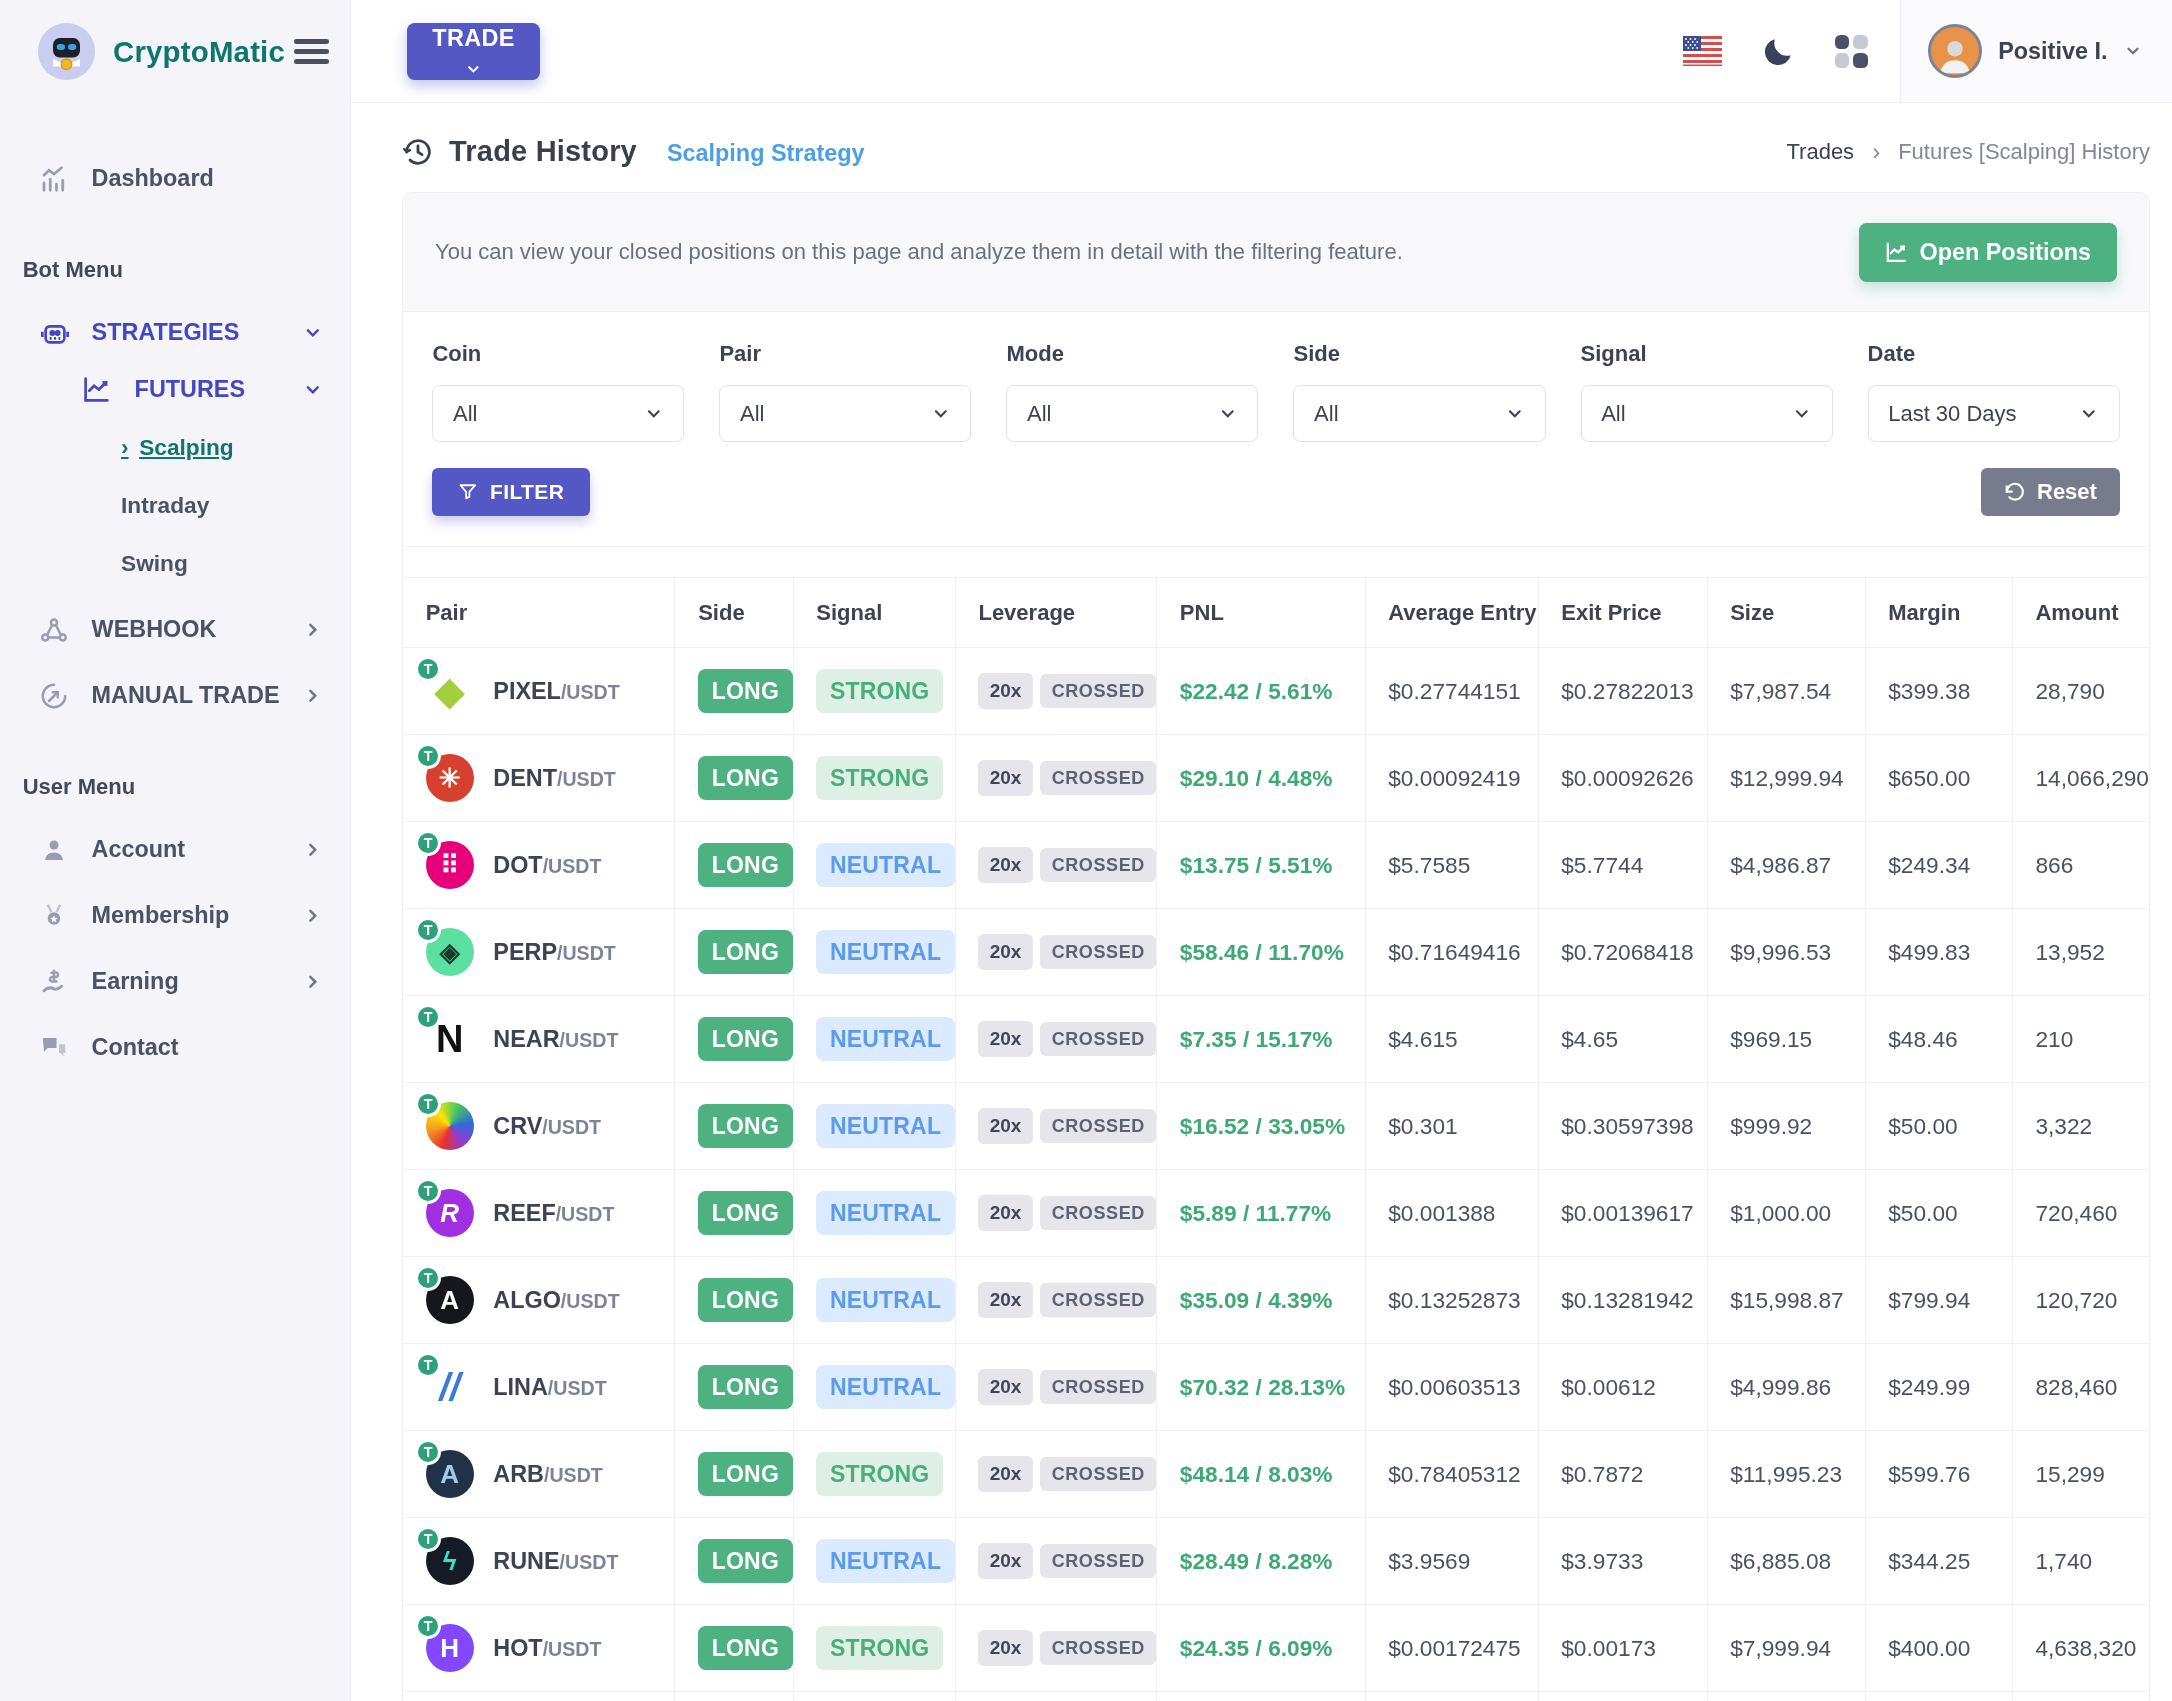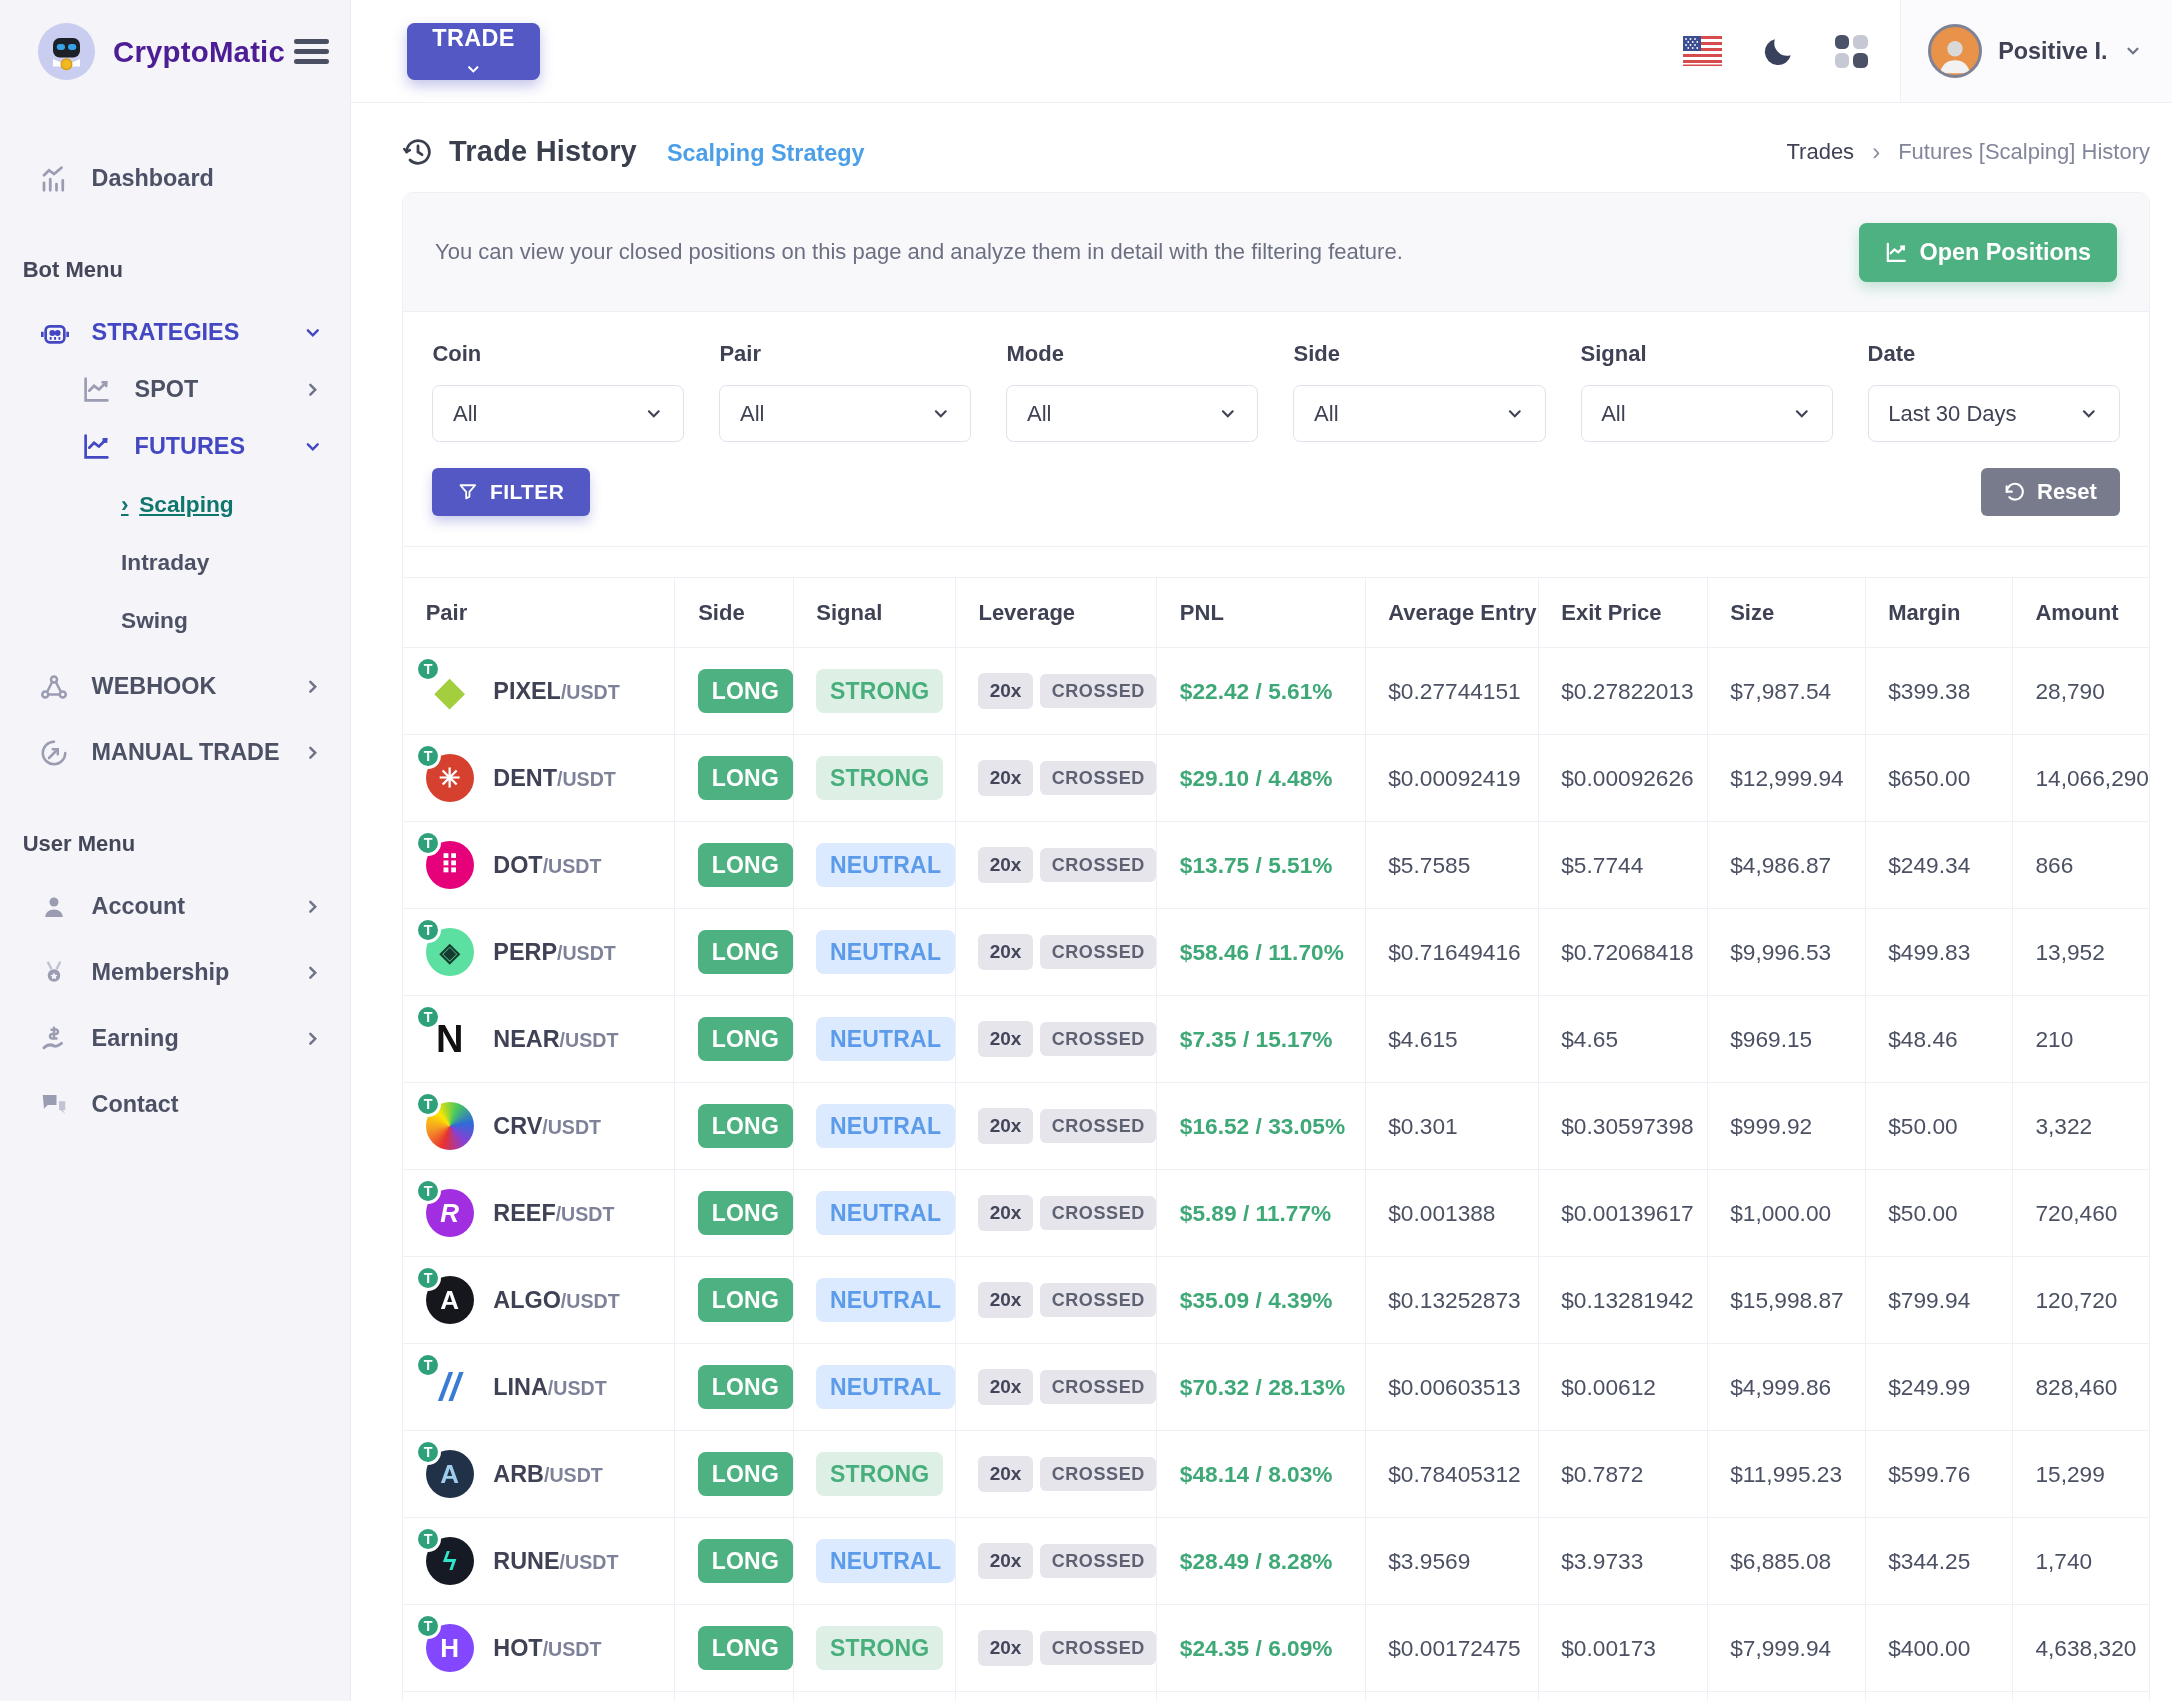--- a/index.html
+++ b/index.html
@@ -11,21 +11,21 @@
   }
   svg { display:block; }
 
   
   .sidebar {
     position:absolute; left:0; top:0; width:351px; height:100%;
     background:#f4f4f9; border-right:1.5px solid #ececf4; z-index:5;
   }
   .logo-row { height:103px; display:flex; align-items:center; padding:0 21px 0 38px; }
   .logo-badge { width:57px; height:57px; border-radius:50%; background:#c9cdf0; display:flex; align-items:center; justify-content:center; flex:0 0 auto; }
-  .brand-name { font-size:29.4px; font-weight:700; color:#4c1d95; margin-left:18px; letter-spacing:0.2px; }
+  .brand-name { font-size:29.4px; font-weight:700; color:#0f766e; margin-left:18px; letter-spacing:0.2px; }
   .hamburger { margin-left:auto; width:35px; cursor:pointer; }
   .hamburger i { display:block; height:4.5px; border-radius:2.3px; background:#4b4f63; margin:5.3px 0; }
 
   nav { padding-top:47px; }
   .nav-item {
     display:flex; align-items:center; height:57px; padding:0 27px 0 39px;
     color:#4d5166; font-weight:600; font-size:23.4px; cursor:pointer;
   }
   .nav-item .ico { width:33px; margin-right:19.6px; color:#9a9db2; flex:0 0 auto; }
   .nav-item .chev { margin-left:auto; color:#6f7388; }
@@ -190,35 +190,20 @@
           </svg>
       </span>
       <span>STRATEGIES</span>
       <span class="chev">
         <svg width="19.6" height="19.6" viewBox="0 0 24 24" fill="none" stroke="currentColor" stroke-width="3" stroke-linecap="round">
             <polyline points="6 9 12 15 18 9"></polyline>
           </svg>
       </span>
     </div>
 
-    <div class="nav-item nav-sub">
-      <span class="ico">
-        <svg width="29" height="29" viewBox="0 0 24 24" fill="none" stroke="currentColor" stroke-width="2.2" stroke-linecap="round">
-            <path d="M3 3v18h18"></path>
-            <path d="M6 13l4-4 4 3 6-6"></path>
-            <path d="M17 6h3v3"></path>
-          </svg>
-      </span>
-      <span>SPOT</span>
-      <span class="chev">
-        <svg width="19.6" height="19.6" viewBox="0 0 24 24" fill="none" stroke="currentColor" stroke-width="3" stroke-linecap="round">
-            <polyline points="9 6 15 12 9 18"></polyline>
-          </svg>
-      </span>
-    </div>
 
     <div class="nav-item nav-sub active">
       <span class="ico">
         <svg width="29" height="29" viewBox="0 0 24 24" fill="none" stroke="currentColor" stroke-width="2.2" stroke-linecap="round">
             <path d="M3 3v18h18"></path>
             <path d="M6 13l4-4 4 3 6-6"></path>
             <rect x="17" y="5" width="4" height="4" fill="currentColor" stroke="none"></rect>
           </svg>
       </span>
       <span>FUTURES</span>

